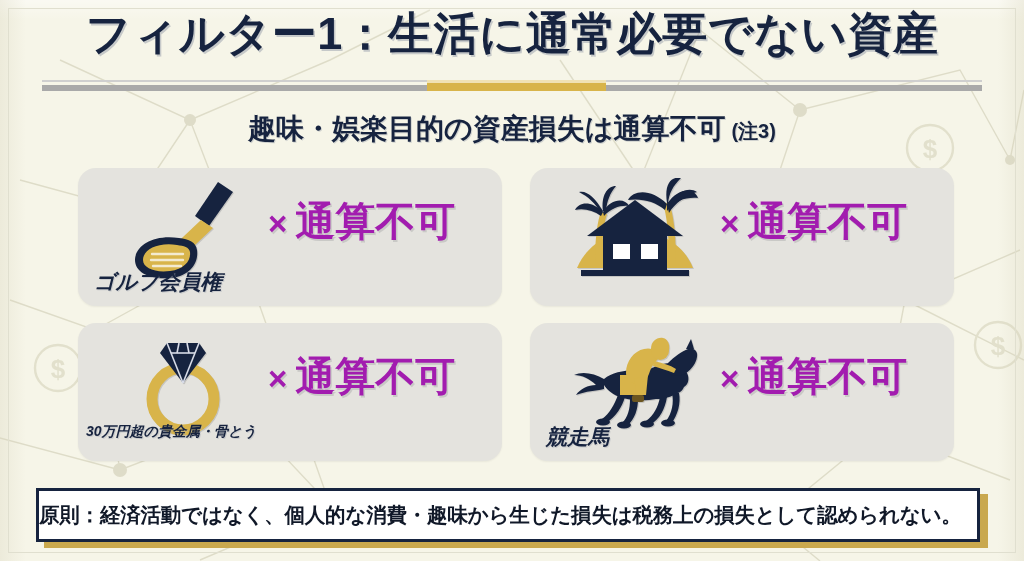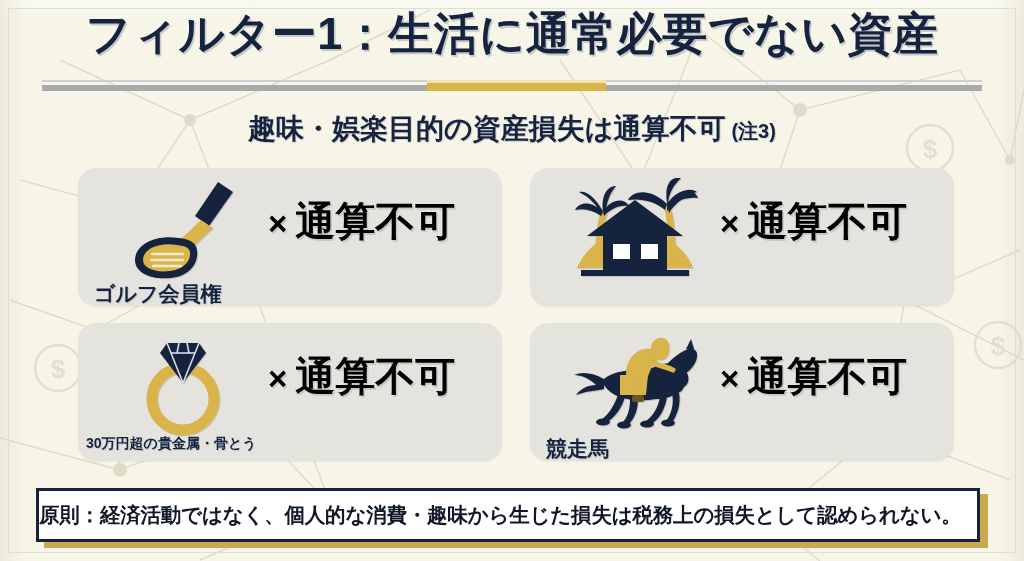--- a/index.html
+++ b/index.html
@@ -157,38 +157,39 @@
     display: flex;
     align-items: center;
     justify-content: center;
   }
   .card-icon svg {
     filter: drop-shadow(1.5px 1.5px 0 rgba(160,160,160,.45));
   }
   .card-label {
     position: absolute;
     left: 16px;
-    top: 112px;
+    top: 100px;
     font-size: 21px;
     font-weight: bold;
     color: #16233f;
     white-space: nowrap;
     text-shadow: 1px 1px 0 rgba(170,175,185,.45);
+    font-style: italic;
   }
   .card-label.small {
     font-size: 14px;
     left: 8px;
   }
   .card-verdict {
     position: absolute;
     left: 190px;
     top: 26px;
     font-size: 40px;
     font-weight: bold;
-    color: #000000;
+    color: #a21caf;
     white-space: nowrap;
     text-shadow: 1.5px 1.5px 0 rgba(190,190,188,.7);
   }
   .card-verdict .mark {
     font-size: 33px;
     margin-right: 8px;
   }
 
   
   #principle-shadow {

